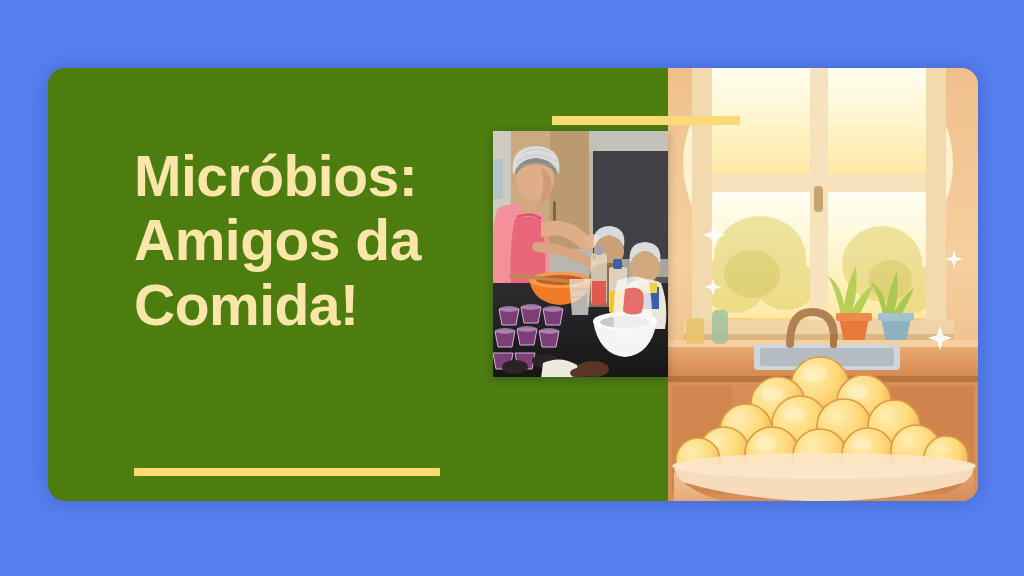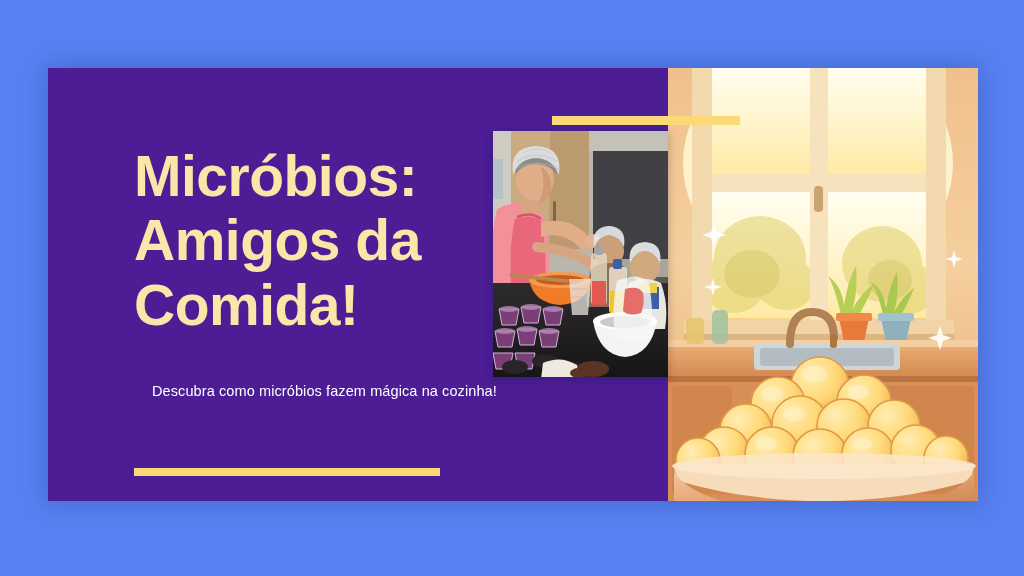--- a/index.html
+++ b/index.html
@@ -24,23 +24,24 @@
     background: #5780f0;
   }
 
   
   #slide-panel {
     position: absolute;
     left: 48px;
     top: 68px;
     width: 930px;
     height: 433px;
-    background: #4c1d95;
+    background: #4d7c0f;
     box-shadow: 0 0 22px rgba(20, 40, 110, 0.30);
     overflow: hidden;
+    border-radius: 17px;
   }
 
   
   .text-col {
     position: absolute;
     left: 0; top: 0;
     width: 620px;
     height: 100%;
   }
 
@@ -267,21 +268,20 @@
         </g>
       </svg>
     </div>
 
     <div class="text-col">
 
       <h1 id="slide-title">Micróbios:
 Amigos da
 Comida!</h1>
 
-      <p id="slide-subtitle">Descubra como micróbios fazem mágica na cozinha!</p>
 
       <div id="accent-bar-bottom" class="accent-bar"></div>
     </div>
 
     <div id="accent-bar-top" class="accent-bar"></div>
 
     <div id="photo-card">
       <svg viewBox="0 0 175 246" preserveAspectRatio="xMidYMid slice">
         <defs>
           <linearGradient id="cabG" x1="0" y1="0" x2="0" y2="1">

